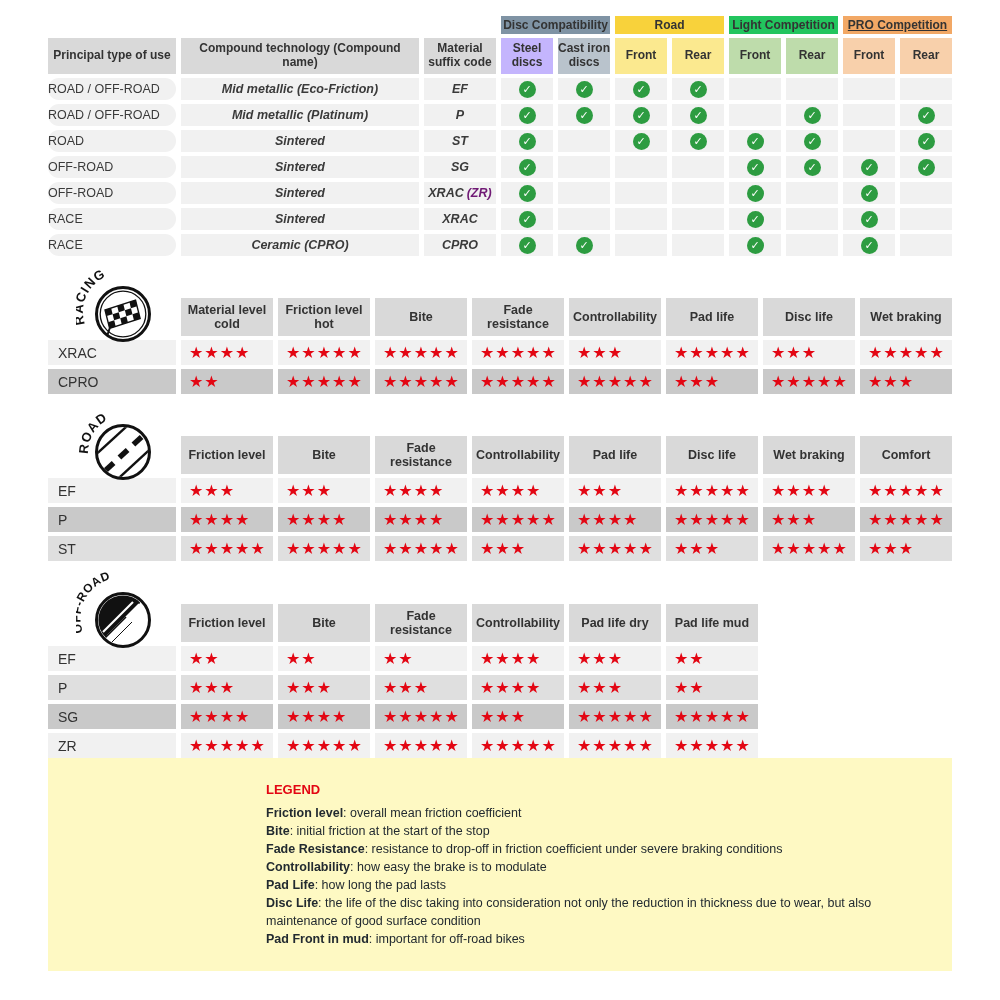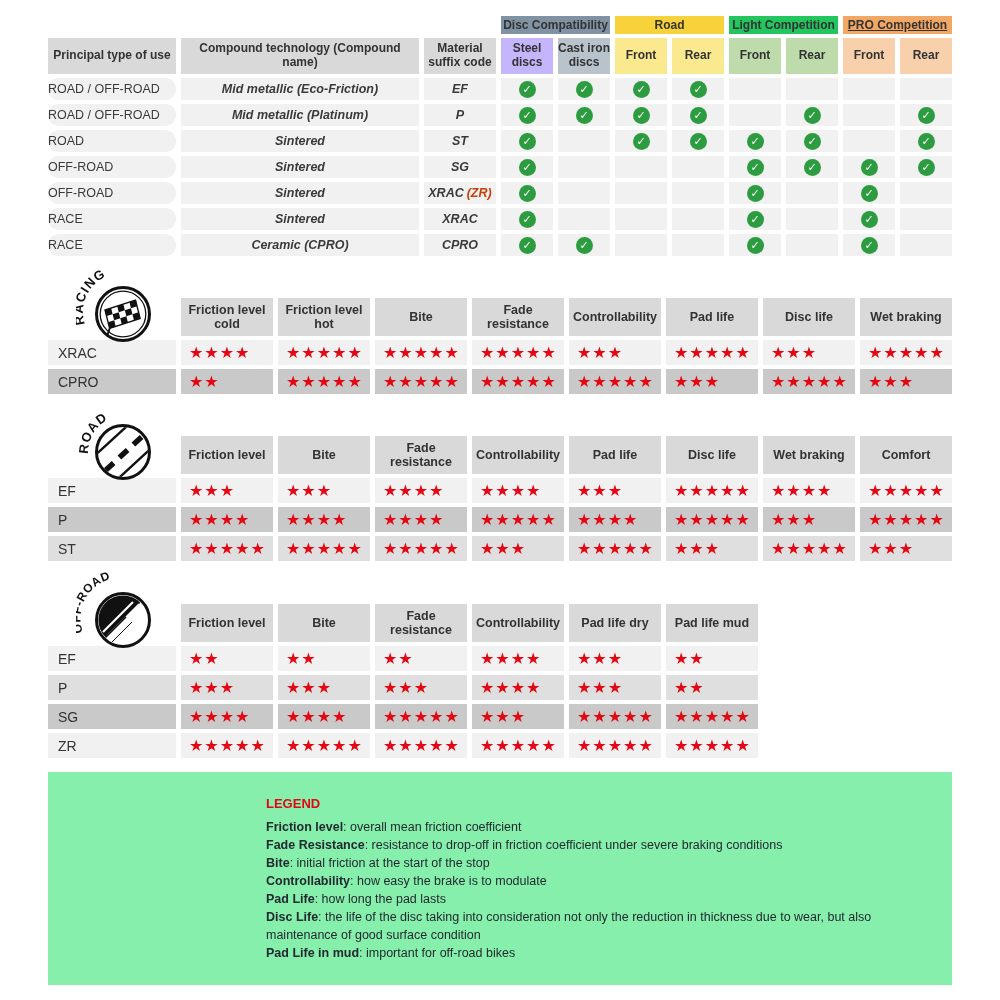--- a/index.html
+++ b/index.html
@@ -19,21 +19,21 @@
   .gh{height:18px;display:flex;align-items:center;justify-content:center;
       font-weight:bold;font-size:12px;color:#333;}
   .gh.blank{background:transparent;}
   .sh{height:36px;display:flex;align-items:center;justify-content:center;
       text-align:center;font-weight:bold;font-size:12px;line-height:1.15;color:#333;}
   .hdr3{background:#d9d9d9;}
   .dc{height:22px;background:#f1f1f1;display:flex;align-items:center;font-size:12.5px;}
   .dc.use{border-radius:11px;}
   .dc.center{justify-content:center;}
   .dc.bold{font-weight:bold;font-style:italic;}
-  .code-suffix{color:#c2410c;margin-left:3px;}
+  .code-suffix{color:#701a75;margin-left:3px;}
   .chk{width:17px;height:17px;border-radius:50%;background:#2d9c41;color:#fff;
        font-size:11px;font-weight:bold;display:flex;align-items:center;justify-content:center;}
 
   
   .section{position:relative;width:904px;}
   .section.racing{margin-top:42px;}
   .section.road{margin-top:42px;}
   .section.offroad{margin-top:43px;}
   .rating-grid{display:grid;gap:4px 5px;}
   .rh{height:38px;background:#d9d9d9;font-weight:bold;font-size:12.5px;color:#333;
@@ -42,21 +42,21 @@
   .rh.blank{background:transparent;}
   .rl{height:25px;display:flex;align-items:center;padding-left:10px;font-size:14px;color:#333;}
   .rs{height:25px;display:flex;align-items:center;padding-left:8px;
       color:#e30613;font-size:16px;letter-spacing:1px;white-space:nowrap;overflow:hidden;}
   .light{background:#f1f1f1;}
   .medium{background:#dfdfdf;}
   .dark{background:#c9c9c9;}
   .badge-icon{position:absolute;left:28px;top:-34px;}
 
   
-  .legend{margin-top:14px;width:904px;height:213px;background:#86efac;
+  .legend{width:904px;height:213px;background:#fef9c3;
           box-sizing:border-box;padding:24px 32px 0 218px;}
   .legend-title{color:#e30613;font-weight:bold;font-size:13px;margin-bottom:7px;}
   .lg-line{font-size:12.5px;line-height:18px;color:#222a30;}
   .lg-line b{font-weight:bold;}
 </style>
 </head>
 <body>
 
 <div class="page">
 
@@ -251,21 +251,21 @@
         <rect x="37.4" y="50.3" width="6.4" height="6.3" fill="#111"></rect>
           <rect x="50.2" y="50.3" width="6.4" height="6.3" fill="#111"></rect>
         <rect x="31" y="56.6" width="6.4" height="6.4" fill="#111"></rect>
           <rect x="43.8" y="56.6" width="6.4" height="6.4" fill="#111"></rect>
           <rect x="56.6" y="56.6" width="6.4" height="6.4" fill="#111"></rect>
         <line x1="31" y1="63" x2="27" y2="69" stroke="#111" stroke-width="2"></line>
       </g>
     </svg>
     <div class="rating-grid" style="grid-template-columns: 128px repeat(8, 92px);">
         <div class="rh blank"></div>
-        <div class="rh">Friction level cold</div>
+        <div class="rh">Material level cold</div>
         <div class="rh">Friction level hot</div>
         <div class="rh">Bite</div>
         <div class="rh">Fade resistance</div>
         <div class="rh">Controllability</div>
         <div class="rh">Pad life</div>
         <div class="rh">Disc life</div>
         <div class="rh">Wet braking</div>
         <div class="rl light">XRAC</div>
         <div class="rs light">★★★★</div>
         <div class="rs light">★★★★★</div>
@@ -404,22 +404,22 @@
         <div class="rs light">★★★★★</div>
         <div class="rs light">★★★★★</div>
         <div class="rs light">★★★★★</div>
       </div>
   </section>
 
   <div class="legend">
     <div class="legend-title">LEGEND</div>
     <div id="legend-entries">
         <div class="lg-line"><b>Friction level</b>: overall mean friction coefficient</div>
+        <div class="lg-line"><b>Bite</b>: initial friction at the start of the stop</div>
         <div class="lg-line"><b>Fade Resistance</b>: resistance to drop-off in friction coefficient under severe braking conditions</div>
-        <div class="lg-line"><b>Bite</b>: initial friction at the start of the stop</div>
         <div class="lg-line"><b>Controllability</b>: how easy the brake is to modulate</div>
         <div class="lg-line"><b>Pad Life</b>: how long the pad lasts</div>
         <div class="lg-line"><b>Disc Life</b>: the life of the disc taking into consideration not only the reduction in thickness due to wear, but also maintenance of good surface condition</div>
-        <div class="lg-line"><b>Pad Life in mud</b>: important for off-road bikes</div>
+        <div class="lg-line"><b>Pad Front in mud</b>: important for off-road bikes</div>
       </div>
   </div>
 
 </div>
 
 </body></html>

